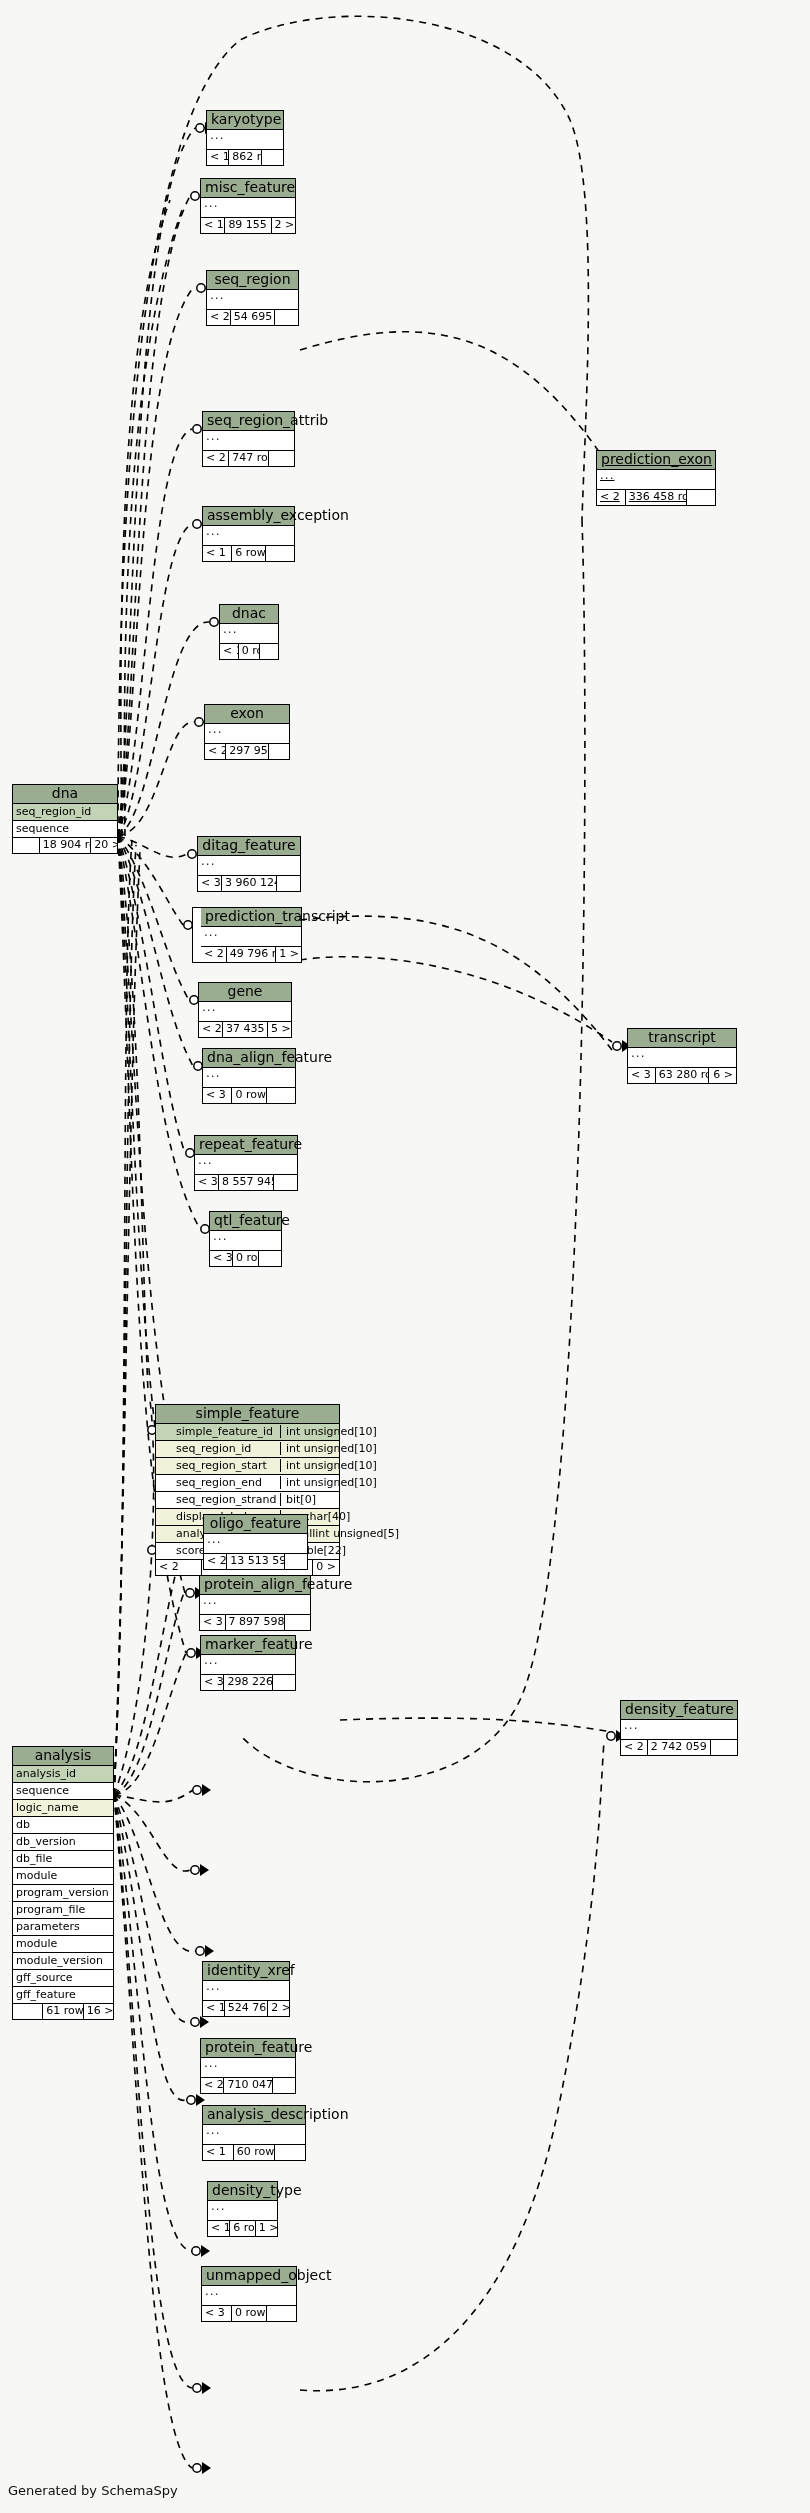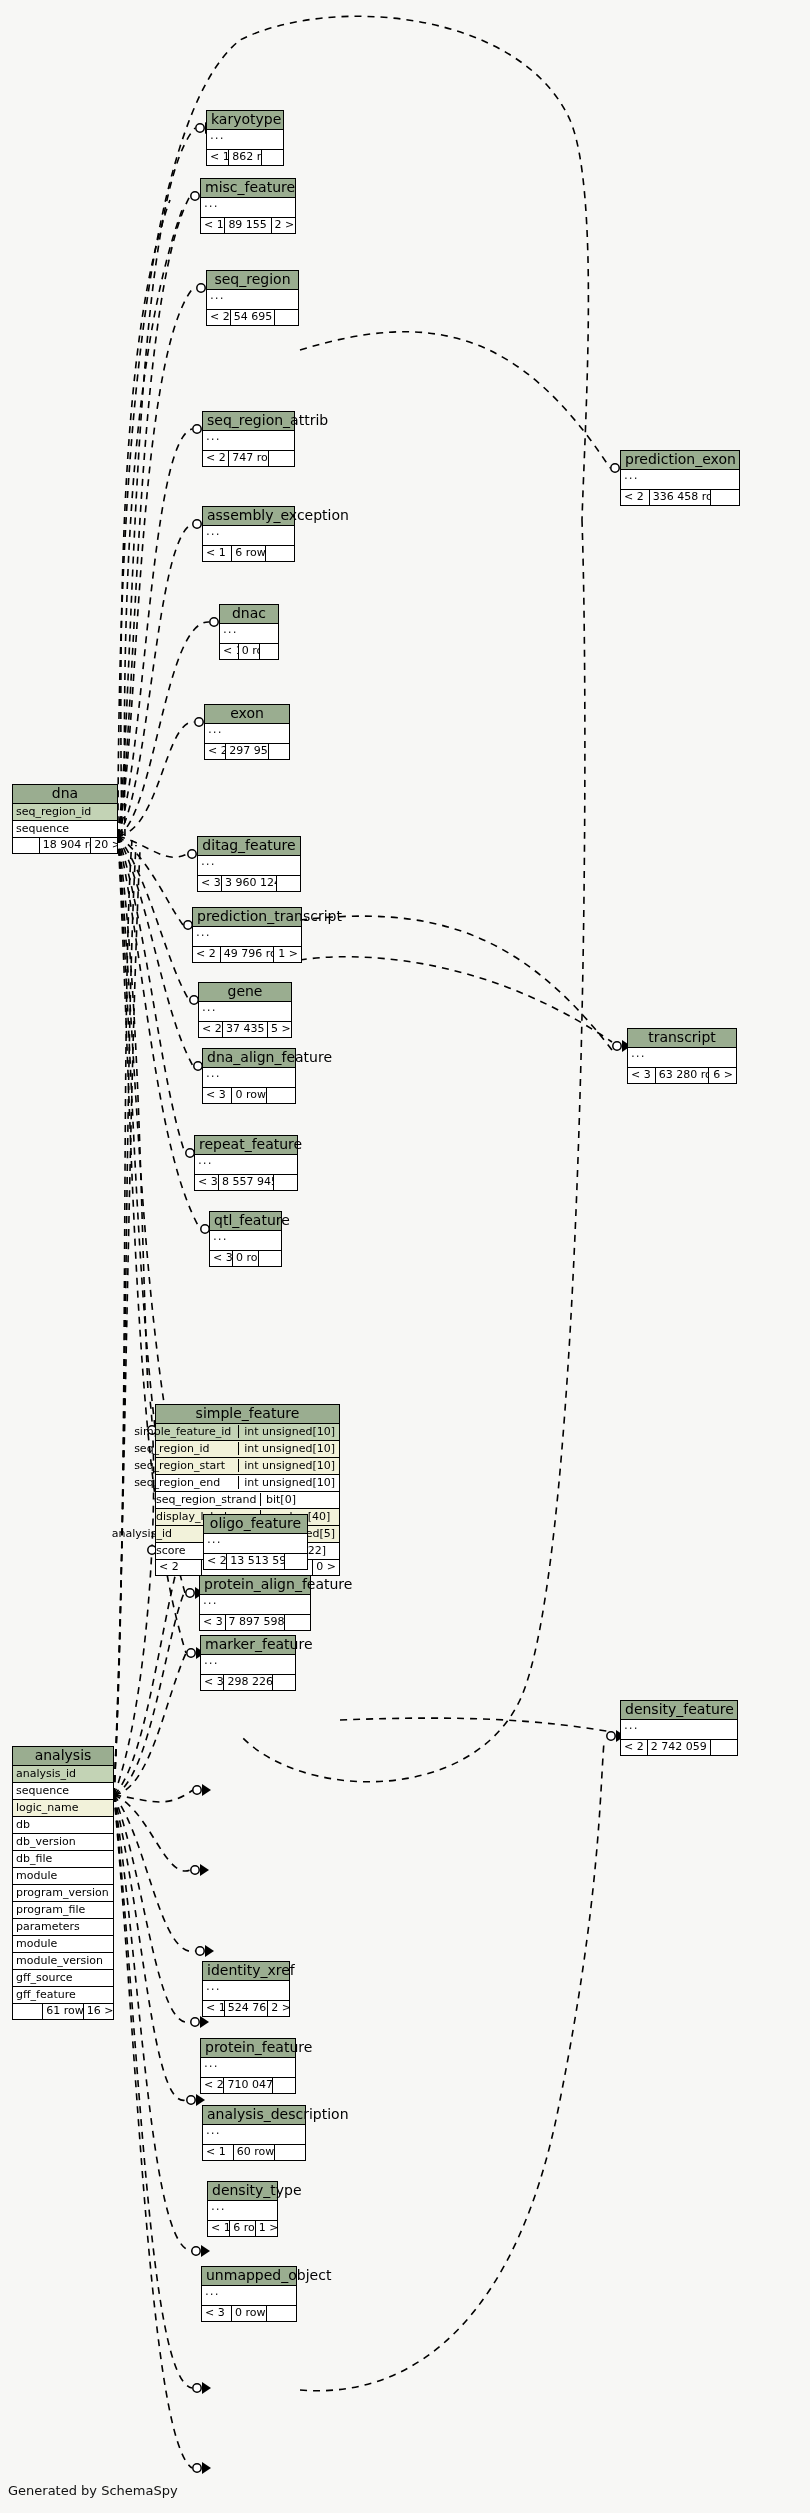--- a/index.html
+++ b/index.html
@@ -58,21 +58,21 @@
   .tbl .footer div{
     border-right:1px solid #000;
     padding:0 3px;white-space:nowrap;overflow:hidden;
   }
   .tbl .footer div:last-child{border-right:0;}
   .tbl .footer .f-left{width:30px;text-align:left;}
   .tbl .footer .f-mid{flex:1 1 auto;text-align:center;}
   .tbl .footer .f-right{width:30px;text-align:right;}
   
   .tbl.detail{font-size:11px;}
-  .tbl.detail .rowline{padding:1px 4px 2px 0;justify-content:flex-end;}
+  .tbl.detail .rowline{padding:1px 4px 2px 20px;}
   .tbl.detail .cname{width:104px;flex:0 0 104px;}
   .tbl.detail .ctype{flex:1 1 auto;border-left:1.5px solid #000;margin-left:0;padding-left:5px;}
   .tbl.detail .footer .f-left{width:44px;}
   .tbl.detail .footer .f-mid{flex:0 0 104px;text-align:center;}
   .tbl.detail .footer .f-right{flex:1 1 auto;width:auto;text-align:right;padding-right:5px;}
 
   .credit{
     position:absolute;left:8px;top:2483px;
     font-size:13px;color:#111;
   }
@@ -402,21 +402,21 @@
   <div class="tbl" style="left:197px;top:836px;width:104px;">
     <div class="title">ditag_feature</div>
     <div class="ellipsis">...</div>
     <div class="footer">
       <div class="f-left">&lt; 3</div>
       <div class="f-mid">3 960 124 rows</div>
       <div class="f-right"></div>
     </div>
   </div>
 
-  <div class="tbl" style="left:192px;top:907px;width:110px;">
+  <div class="tbl" style="left:192px;top:907px;width:110px;padding-left:8px;">
     <div class="title">prediction_transcript</div>
     <div class="ellipsis">...</div>
     <div class="footer">
       <div class="f-left">&lt; 2</div>
       <div class="f-mid">49 796 rows</div>
       <div class="f-right">1 &gt;</div>
     </div>
   </div>
 
   <div class="tbl" style="left:198px;top:982px;width:94px;">
@@ -482,21 +482,21 @@
   <div class="tbl" style="left:200px;top:1635px;width:96px;">
     <div class="title">marker_feature</div>
     <div class="ellipsis">...</div>
     <div class="footer">
       <div class="f-left">&lt; 3</div>
       <div class="f-mid">298 226 rows</div>
       <div class="f-right"></div>
     </div>
   </div>
 
-  <div class="tbl" style="left:620px;top:450px;width:120px;">
+  <div class="tbl" style="left:596px;top:450px;width:120px;text-decoration:underline;">
     <div class="title">prediction_exon</div>
     <div class="ellipsis">...</div>
     <div class="footer">
       <div class="f-left">&lt; 2</div>
       <div class="f-mid">336 458 rows</div>
       <div class="f-right"></div>
     </div>
   </div>
 
   <div class="tbl" style="left:627px;top:1028px;width:110px;">

